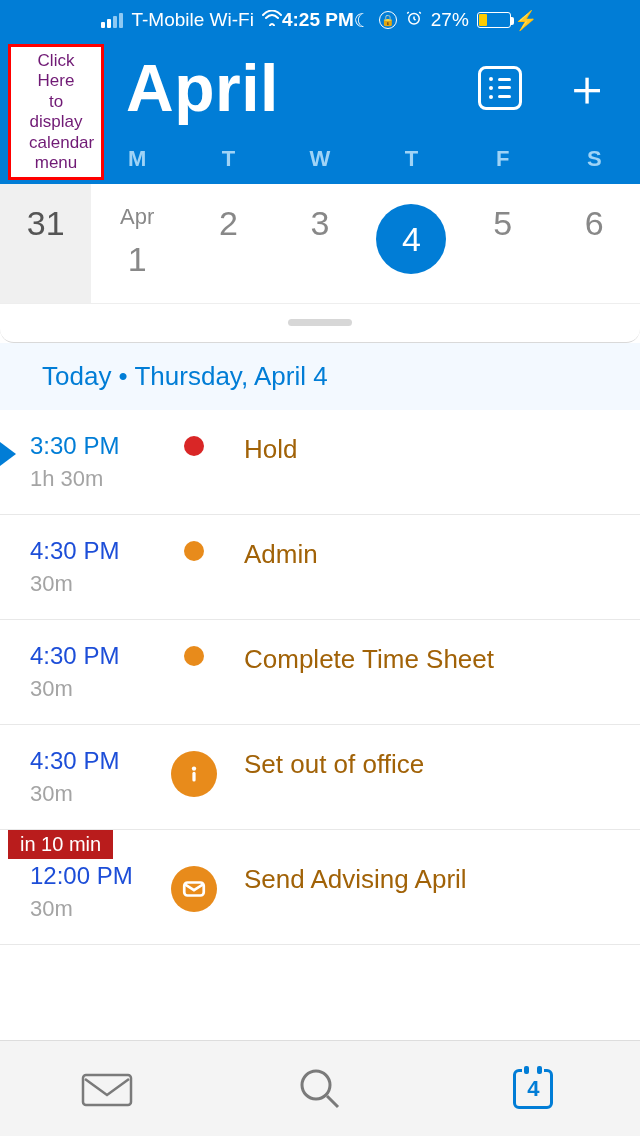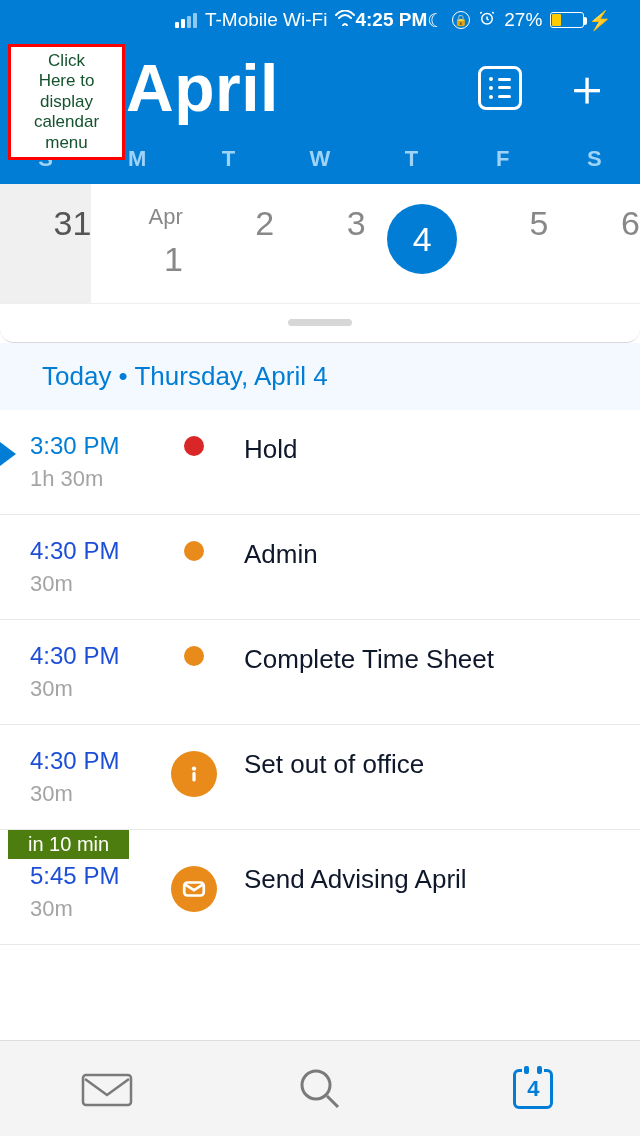--- a/index.html
+++ b/index.html
@@ -1,20 +1,20 @@
 <!DOCTYPE html>
 <html><head>
 <meta charset="utf-8">
 <style>
   * { box-sizing: border-box; margin: 0; padding: 0; }
   html, body { width: 640px; height: 1136px; font-family: -apple-system, "Helvetica Neue", Arial, sans-serif; background: #f7f7f7; overflow: hidden; }
   .screen { width: 640px; height: 1136px; display: flex; flex-direction: column; background: #fff; position: relative; }
 
   
-  .statusbar { height: 40px; background: #017dd6; color: #fff; display: flex; align-items: center; font-size: 19px; padding: 0 28px; justify-content: flex-end; }
+  .statusbar { height: 40px; background: #017dd6; color: #fff; display: flex; align-items: center; font-size: 19px; padding: 0 10px; justify-content: center; }
   .sb-left, .sb-right { display: flex; align-items: center; gap: 8px; }
   .sb-center { font-weight: 600; }
   .signal { display: flex; align-items: flex-end; gap: 2px; }
   .signal .bar { width: 4px; background: #8ec9f3; border-radius: 1px; }
   .signal .bar.on { background: #fff; }
   .b1{height:6px}.b2{height:9px}.b3{height:12px}.b4{height:15px}
   .wifi { font-size: 18px; }
   .battery { display: inline-flex; align-items: center; }
   .batt-shell { width: 34px; height: 16px; border: 1.5px solid #fff; border-radius: 3px; position: relative; display: inline-block; }
   .batt-shell::after { content:""; position:absolute; right:-4px; top:4px; width:3px; height:8px; background:#fff; border-radius:0 2px 2px 0;}
@@ -25,28 +25,28 @@
   .header { background: #017dd6; color: #fff; position: relative; }
   .title-row { display: flex; align-items: center; padding: 10px 28px 20px 20px; }
   .month-title { font-size: 66px; font-weight: 600; letter-spacing: 0.5px; }
   .header-icons { margin-left: auto; display: flex; gap: 40px; align-items: center; }
   .agenda-icon { width: 44px; height: 44px; border: 3px solid #fff; border-radius: 8px; display:flex; flex-direction:column; justify-content:space-around; padding:6px 8px;}
   .agenda-icon .row{display:flex;align-items:center;gap:5px;}
   .agenda-icon .dot{width:4px;height:4px;border-radius:50%;background:#fff;}
   .agenda-icon .line{height:3px;flex:1;background:#fff;border-radius:2px;}
   .plus-icon { font-size: 50px; font-weight: 200; line-height: 1; }
 
-  .callout { position:absolute; top:4px; left:8px; width:117px; background:#fff; border:3px solid #ff0000; padding:4px 18px; text-align:center; color:#14532d; font-size:17px; line-height:1.2;}
+  .callout { position:absolute; top:4px; left:8px; width:96px; background:#fff; border:3px solid #ff0000; padding:4px 18px; text-align:center; color:#701a75; font-size:17px; line-height:1.2;}
   
   .weekdays { display:flex; text-align:center; font-size: 22px; font-weight:700; color:#9fd3f6; padding-bottom:12px;}
   .weekdays span{flex:1;}
 
   
   .datestrip { display:flex; background:#fff; position:relative; border-bottom:1px solid #eee;}
-  .day-cell { flex:1; text-align:right; padding:20px 0 24px; font-size:34px; color:#888; position:relative;}
+  .day-cell { flex:1; text-align:center; padding:20px 0 24px; font-size:34px; color:#888; position:relative;}
   .day-cell.prev { background:#f0f0f0; color:#555; }
   .day-cell .mon { display:block; font-size:22px; color:#888; margin-bottom:10px;}
   .day-cell.active .bubble{ display:inline-flex; width:70px;height:70px;border-radius:50%;background:#017dd6;color:#fff;align-items:center;justify-content:center;}
   .handle-wrap{background:#fff;padding:8px 0 12px;text-align:center;border-bottom:1px solid #d9d9d9;border-radius:0 0 14px 14px;}
   .handle{display:inline-block;width:64px;height:7px;background:#d7d7d7;border-radius:4px;}
 
   
   .today-banner{padding:18px 42px;font-size:26px;color:#017dd6;background:#f3f9ff;}
 
   
@@ -54,23 +54,23 @@
   .event{display:flex;align-items:flex-start;padding:22px 30px;border-bottom:1px solid #e8e8e8;position:relative;gap:10px;}
   .event .time{width:130px;font-size:24px;color:#1d4ed8;}
   .event .time.now{color:#017dd6;}
   .event .dur{font-size:22px;color:#a4a4a4;margin-top:6px;}
   .event .marker{width:48px;display:flex;align-items:center;justify-content:center;margin-top:4px;}
   .marker .dot{width:20px;height:20px;border-radius:50%;}
   .dot.red{background:#d92626;}
   .dot.orange{background:#e88b1b;}
   .marker .circle{width:46px;height:46px;border-radius:50%;background:#e88b1b;display:flex;align-items:center;justify-content:center;}
   .circle svg{width:26px;height:26px;}
-  .event .title{flex:1;font-size:26px;color:#0f172a;padding-left:16px;padding-top:2px;}
+  .event .title{flex:1;font-size:26px;color:#a16207;padding-left:16px;padding-top:2px;}
   .now-arrow{position:absolute;left:0;top:32px;width:0;height:0;border-top:12px solid transparent;border-bottom:12px solid transparent;border-left:16px solid #017dd6;}
-  .reminder-tag{position:absolute;top:-10px;left:8px;background:#4d7c0f;color:#fff;font-size:20px;padding:3px 20px;}
+  .reminder-tag{position:absolute;top:-10px;left:8px;background:#b91c1c;color:#fff;font-size:20px;padding:3px 12px;}
   .event.with-tag{margin-top:10px;}
 
   
   .tabbar{display:flex;height:96px;background:#f4f4f4;border-top:1px solid #ddd;}
   .tab{flex:1;display:flex;align-items:center;justify-content:center;}
   .tab svg{width:56px;height:48px;}
   .tab.mail svg{stroke:#7a7a7a;}
   .tab.search svg{stroke:#7a7a7a;}
   .tab.cal .calbox{width:40px;height:40px;border:3px solid #017dd6;border-radius:6px;display:flex;align-items:center;justify-content:center;color:#017dd6;font-size:22px;font-weight:600;position:relative;}
   .tab.cal .calbox::before{content:"";position:absolute;top:-3px;left:6px;right:6px;height:7px;background:#f4f4f4;}
@@ -215,21 +215,21 @@
               <rect x="10.5" y="10" width="3" height="9" rx="1.5"></rect>
             </svg>
       </span>
         </div>
       <div class="title">Set out of office</div>
     </div>
 
     <div class="event with-tag">
       <div class="reminder-tag">in 10 min</div>
       <div>
-        <div class="time">5:45 PM</div>
+        <div class="time">12:00 PM</div>
         <div class="dur">30m</div>
       </div>
       <div class="marker">
           <span class="circle">
         <svg viewBox="0 0 24 24" fill="none" stroke="#fff" stroke-width="2.5">
               <rect x="3" y="6" width="18" height="12" rx="3"></rect>
               <path d="M4 8l8 5 8-5"></path>
             </svg>
       </span>
         </div>

